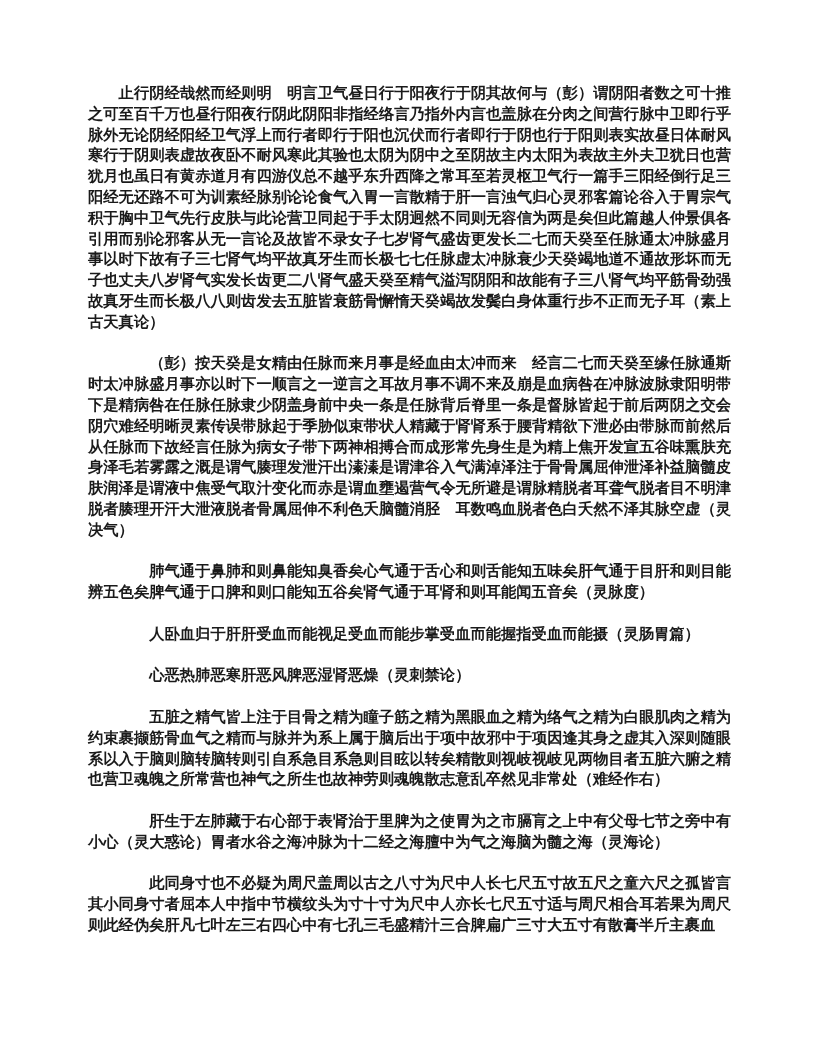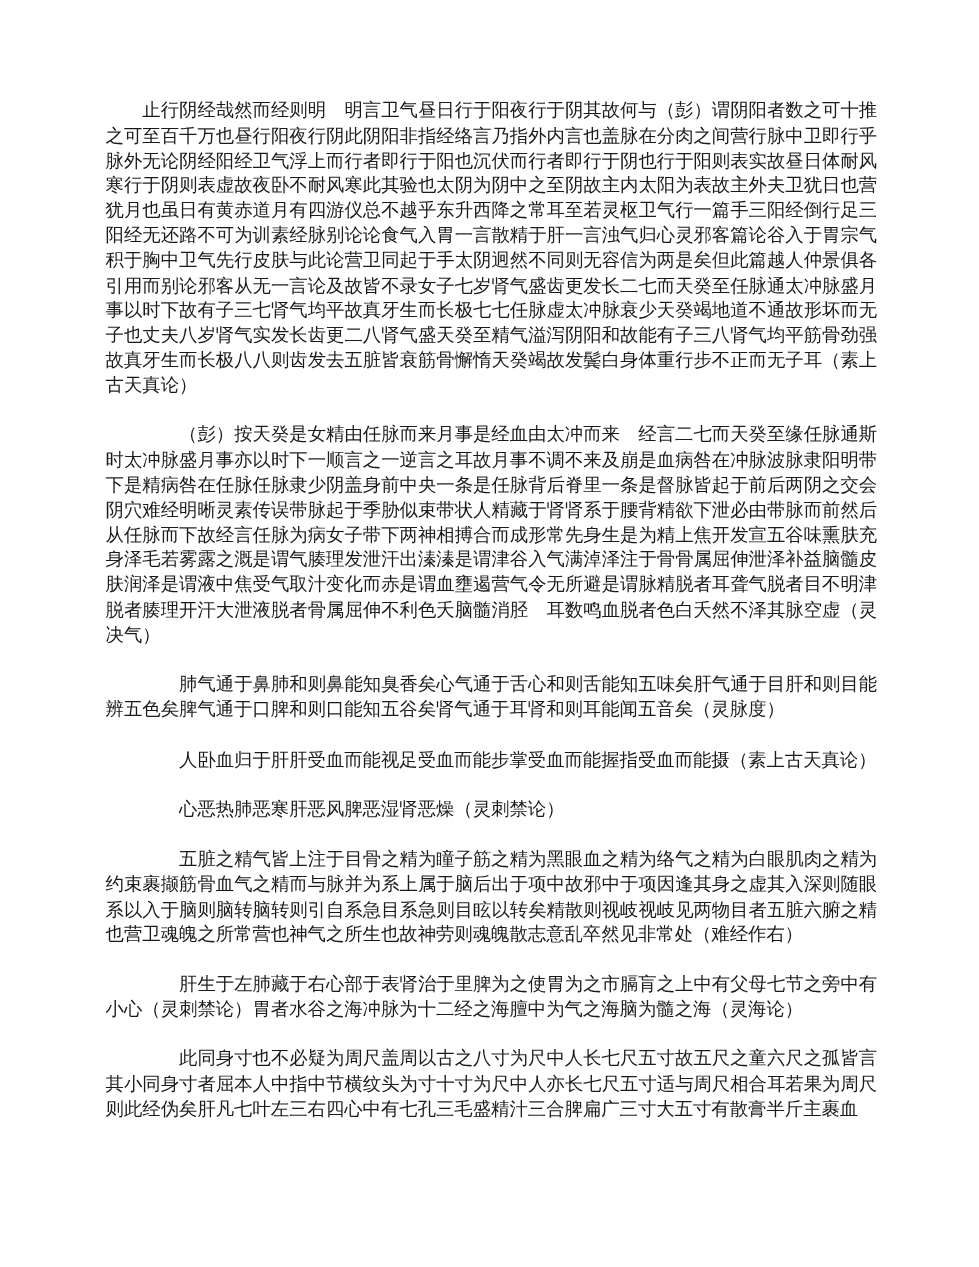--- a/index.html
+++ b/index.html
@@ -23,35 +23,36 @@
     color: #1a1a1a;
     text-align: justify;
     text-justify: inter-ideograph;
   }
   .doc-body p {
     margin: 0 0 20.8px 0;
     padding: 0;
     text-indent: 4em;
     word-break: break-all;
     overflow-wrap: anywhere;
+    font-weight: bold;
   }
   .doc-body p.continuation {
     text-indent: 2em;
   }
   .doc-body p:last-child {
     margin-bottom: 0;
   }
 </style>
 </head>
 <body>
 
 <div class="page">
   <div class="doc-body">
       <p class="continuation">止行阴经哉然而经则明　明言卫气昼日行于阳夜行于阴其故何与（彭）谓阴阳者数之可十推之可至百千万也昼行阳夜行阴此阴阳非指经络言乃指外内言也盖脉在分肉之间营行脉中卫即行乎脉外无论阴经阳经卫气浮上而行者即行于阳也沉伏而行者即行于阴也行于阳则表实故昼日体耐风寒行于阴则表虚故夜卧不耐风寒此其验也太阴为阴中之至阴故主内太阳为表故主外夫卫犹日也营犹月也虽日有黄赤道月有四游仪总不越乎东升西降之常耳至若灵枢卫气行一篇手三阳经倒行足三阳经无还路不可为训素经脉别论论食气入胃一言散精于肝一言浊气归心灵邪客篇论谷入于胃宗气积于胸中卫气先行皮肤与此论营卫同起于手太阴迥然不同则无容信为两是矣但此篇越人仲景俱各引用而别论邪客从无一言论及故皆不录女子七岁肾气盛齿更发长二七而天癸至任脉通太冲脉盛月事以时下故有子三七肾气均平故真牙生而长极七七任脉虚太冲脉衰少天癸竭地道不通故形坏而无子也丈夫八岁肾气实发长齿更二八肾气盛天癸至精气溢泻阴阳和故能有子三八肾气均平筋骨劲强故真牙生而长极八八则齿发去五脏皆衰筋骨懈惰天癸竭故发鬓白身体重行步不正而无子耳（素上古天真论）</p>
       <p>（彭）按天癸是女精由任脉而来月事是经血由太冲而来　经言二七而天癸至缘任脉通斯时太冲脉盛月事亦以时下一顺言之一逆言之耳故月事不调不来及崩是血病咎在冲脉波脉隶阳明带下是精病咎在任脉任脉隶少阴盖身前中央一条是任脉背后脊里一条是督脉皆起于前后两阴之交会阴穴难经明晰灵素传误带脉起于季胁似束带状人精藏于肾肾系于腰背精欲下泄必由带脉而前然后从任脉而下故经言任脉为病女子带下两神相搏合而成形常先身生是为精上焦开发宣五谷味熏肤充身泽毛若雾露之溉是谓气腠理发泄汗出溱溱是谓津谷入气满淖泽注于骨骨属屈伸泄泽补益脑髓皮肤润泽是谓液中焦受气取汁变化而赤是谓血壅遏营气令无所避是谓脉精脱者耳聋气脱者目不明津脱者腠理开汗大泄液脱者骨属屈伸不利色夭脑髓消胫　耳数鸣血脱者色白夭然不泽其脉空虚（灵决气）</p>
       <p>肺气通于鼻肺和则鼻能知臭香矣心气通于舌心和则舌能知五味矣肝气通于目肝和则目能辨五色矣脾气通于口脾和则口能知五谷矣肾气通于耳肾和则耳能闻五音矣（灵脉度）</p>
-      <p>人卧血归于肝肝受血而能视足受血而能步掌受血而能握指受血而能摄（素上古天真论）</p>
+      <p>人卧血归于肝肝受血而能视足受血而能步掌受血而能握指受血而能摄（灵肠胃篇）</p>
       <p>心恶热肺恶寒肝恶风脾恶湿肾恶燥（灵刺禁论）</p>
       <p>五脏之精气皆上注于目骨之精为瞳子筋之精为黑眼血之精为络气之精为白眼肌肉之精为约束裹撷筋骨血气之精而与脉并为系上属于脑后出于项中故邪中于项因逢其身之虚其入深则随眼系以入于脑则脑转脑转则引自系急目系急则目眩以转矣精散则视岐视岐见两物目者五脏六腑之精也营卫魂魄之所常营也神气之所生也故神劳则魂魄散志意乱卒然见非常处（难经作右）</p>
-      <p>肝生于左肺藏于右心部于表肾治于里脾为之使胃为之市膈肓之上中有父母七节之旁中有小心（灵刺禁论）胃者水谷之海冲脉为十二经之海膻中为气之海脑为髓之海（灵海论）</p>
+      <p>肝生于左肺藏于右心部于表肾治于里脾为之使胃为之市膈肓之上中有父母七节之旁中有小心（灵大惑论）胃者水谷之海冲脉为十二经之海膻中为气之海脑为髓之海（灵海论）</p>
       <p>此同身寸也不必疑为周尺盖周以古之八寸为尺中人长七尺五寸故五尺之童六尺之孤皆言其小同身寸者屈本人中指中节横纹头为寸十寸为尺中人亦长七尺五寸适与周尺相合耳若果为周尺则此经伪矣肝凡七叶左三右四心中有七孔三毛盛精汁三合脾扁广三寸大五寸有散膏半斤主裹血</p>
     </div>
 </div>
 
 </body></html>

